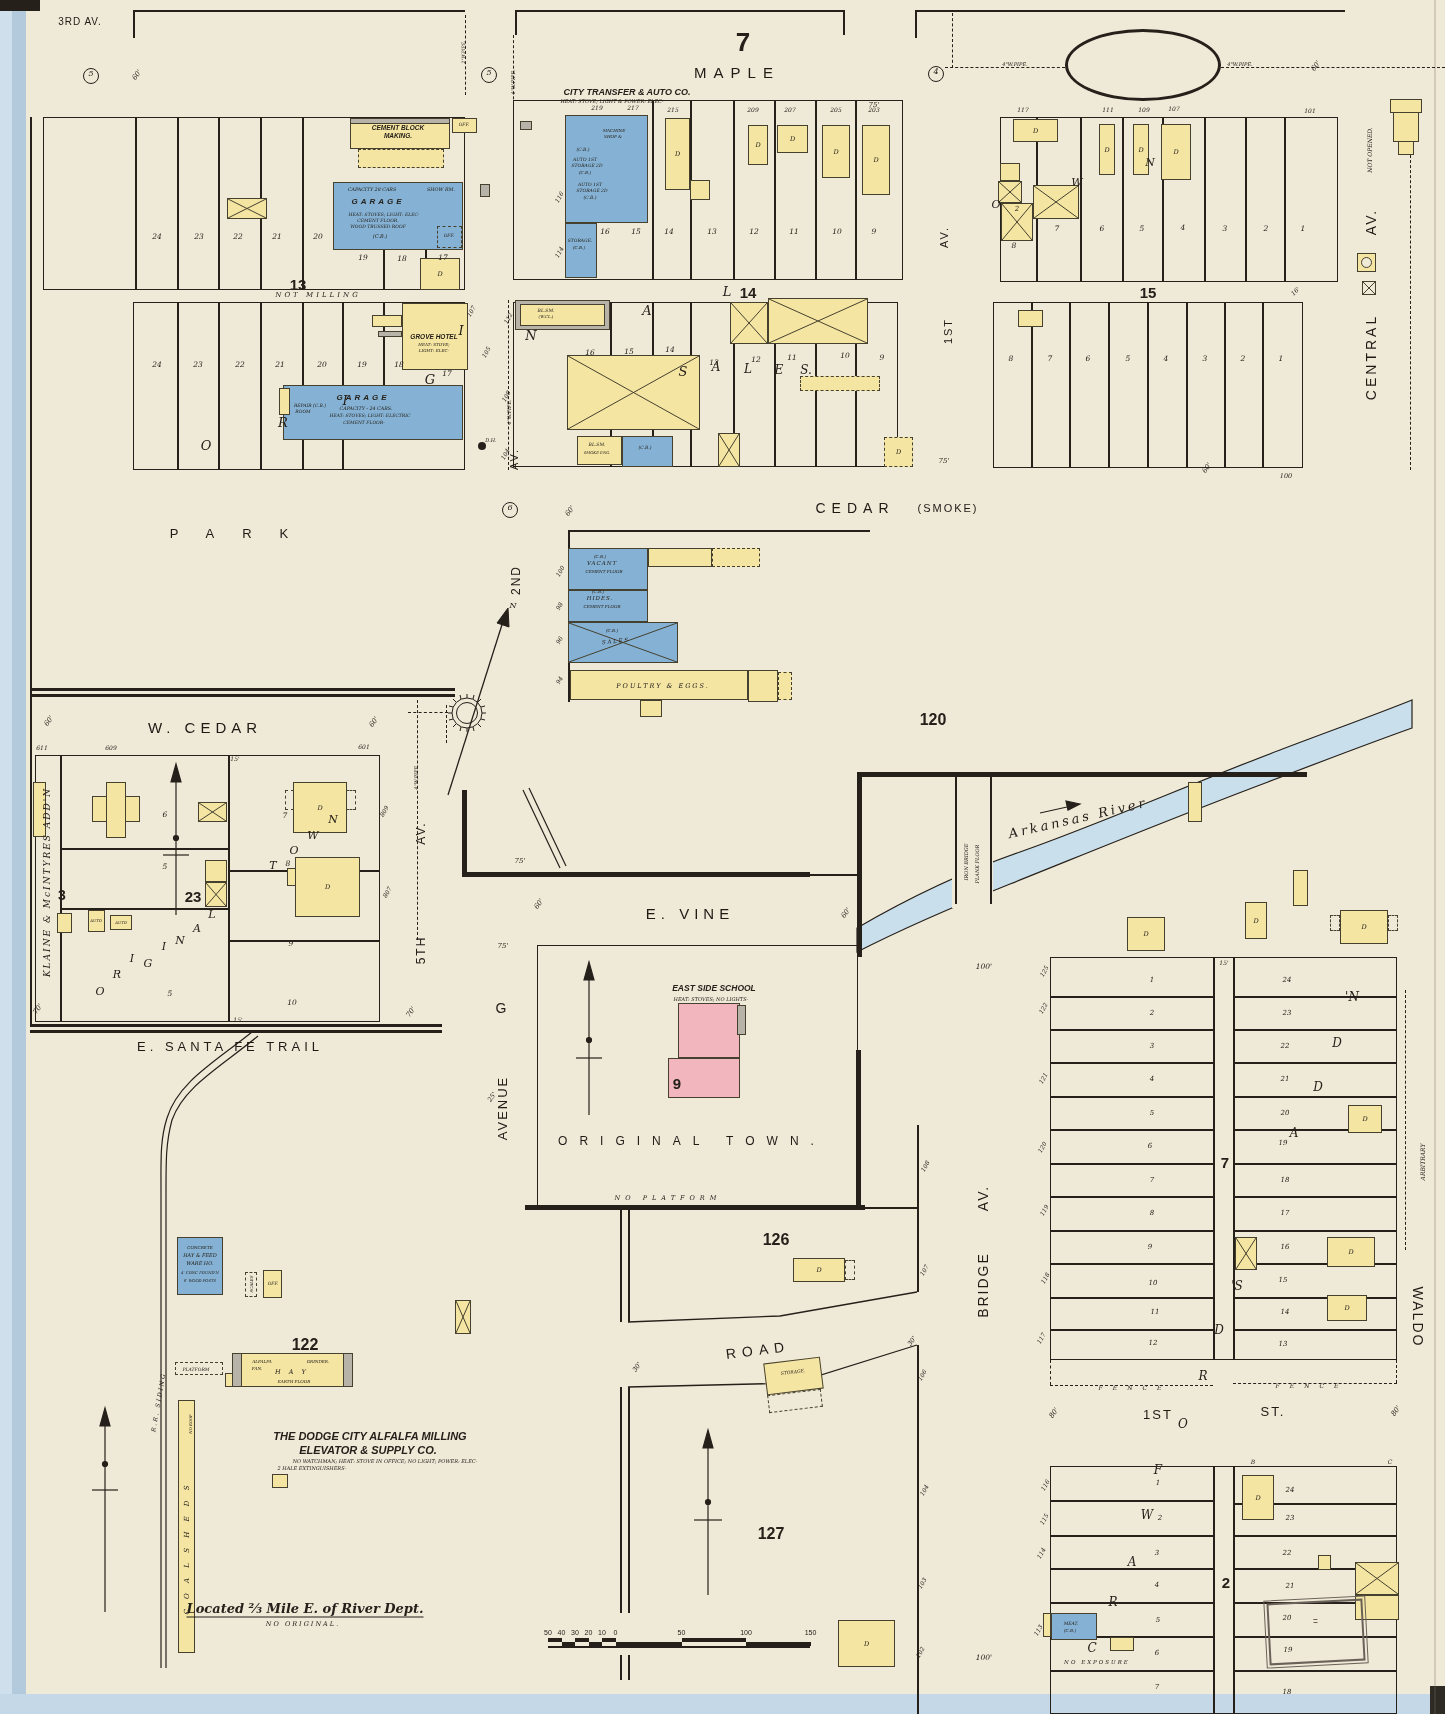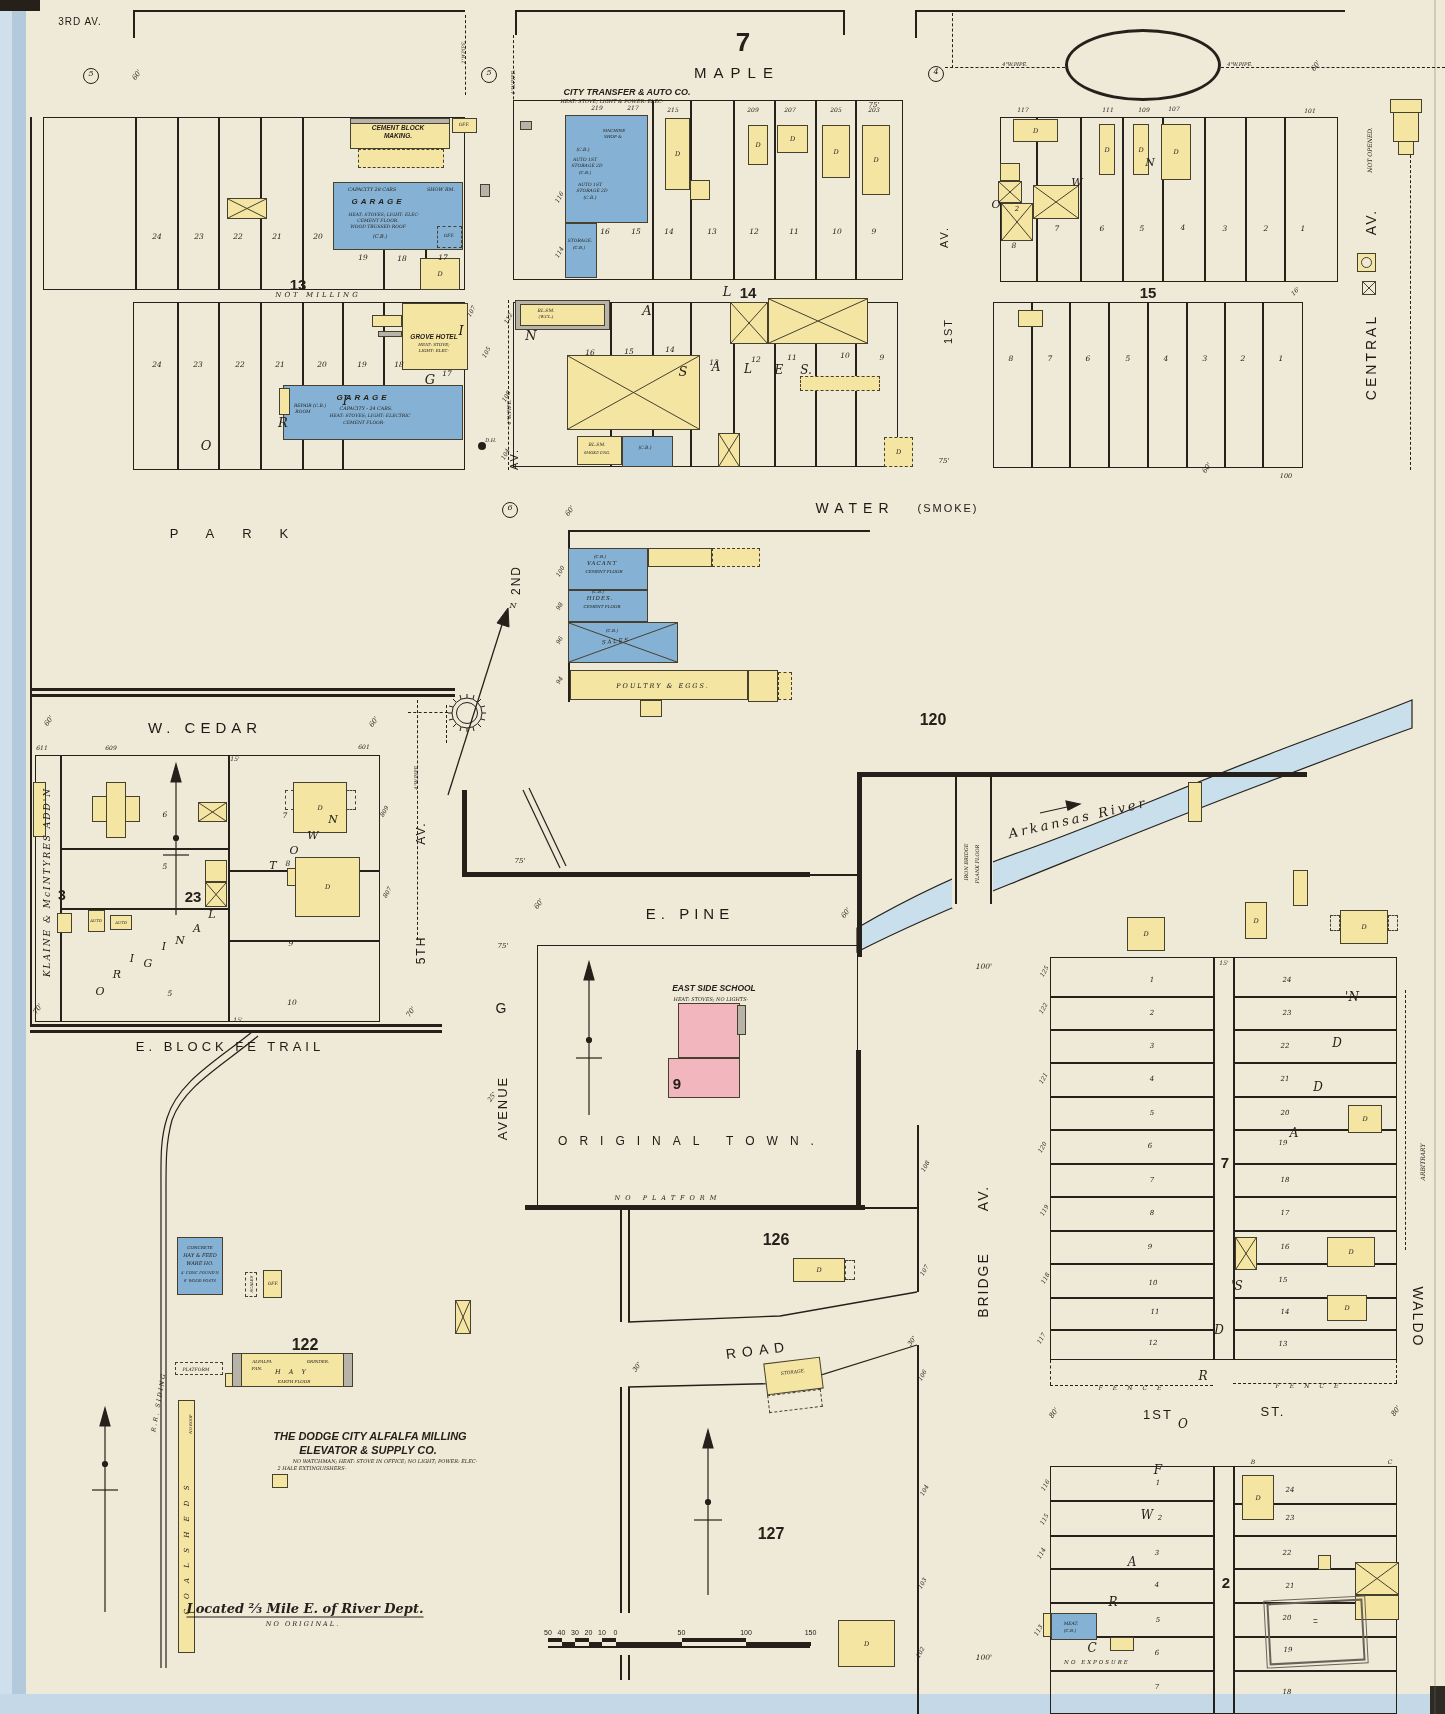--- a/index.html
+++ b/index.html
@@ -529,25 +529,25 @@
     <div class="bld cy" style="left: 1357px; top: 253px; width: 19px; height: 19px;">
       <span class="wellc"></span>
     </div>
     <div class="bld cn" style="left: 1362px; top: 281px; width: 14px; height: 14px;">
       <svg class="xm" viewBox="0 0 100 100" preserveAspectRatio="none">
         <path d="M0 0 100 100 M100 0 0 100" stroke="#46402f" fill="none" vector-effect="non-scaling-stroke"></path>
       </svg>
     </div>
     <div class="lbl st" style="left: 80px; top: 21px; font-size: 10px; letter-spacing: 1px; transform: translate(-50%, -50%);">3RD AV.</div>
     <div class="lbl st" style="left: 737px; top: 72px; font-size: 15px; letter-spacing: 7px; transform: translate(-50%, -50%);">MAPLE</div>
-    <div class="lbl st" style="left: 855px; top: 508px; font-size: 14px; letter-spacing: 6px; transform: translate(-50%, -50%);">WATER</div>
+    <div class="lbl st" style="left: 855px; top: 508px; font-size: 14px; letter-spacing: 6px; transform: translate(-50%, -50%);">CEDAR</div>
     <div class="lbl st" style="left: 948px; top: 508px; font-size: 11px; letter-spacing: 2px; transform: translate(-50%, -50%);">(SMOKE)</div>
     <div class="lbl st" style="left: 205px; top: 727px; font-size: 15px; letter-spacing: 5px; transform: translate(-50%, -50%);">W. CEDAR</div>
-    <div class="lbl st" style="left: 690px; top: 913px; font-size: 15px; letter-spacing: 5px; transform: translate(-50%, -50%);">E. PINE</div>
-    <div class="lbl st" style="left: 230px; top: 1046px; font-size: 13px; letter-spacing: 4px; transform: translate(-50%, -50%);">E. BLOCK FE TRAIL</div>
+    <div class="lbl st" style="left: 690px; top: 913px; font-size: 15px; letter-spacing: 5px; transform: translate(-50%, -50%);">E. VINE</div>
+    <div class="lbl st" style="left: 230px; top: 1046px; font-size: 13px; letter-spacing: 4px; transform: translate(-50%, -50%);">E. SANTA FE TRAIL</div>
     <div class="lbl st" style="left: 758px; top: 1350px; font-size: 14px; letter-spacing: 6px; transform: translate(-50%, -50%) rotate(-7deg);">ROAD</div>
     <div class="lbl st" style="left: 1158px; top: 1414px; font-size: 13px; letter-spacing: 2px; transform: translate(-50%, -50%);">1ST</div>
     <div class="lbl st" style="left: 1273px; top: 1411px; font-size: 13px; letter-spacing: 2px; transform: translate(-50%, -50%);">ST.</div>
     <div class="lbl st" style="left: 243px; top: 533px; font-size: 13px; letter-spacing: 28px; transform: translate(-50%, -50%);">PARK</div>
     <div class="lbl st" style="left: 692px; top: 1141px; font-size: 12px; letter-spacing: 12px; transform: translate(-50%, -50%);">ORIGINAL TOWN.</div>
     <div class="lbl note" style="left: 668px; top: 1198px; font-size: 6.5px; letter-spacing: 5px; transform: translate(-50%, -50%);">NO PLATFORM</div>
     <div class="lbl note" style="left: 318px; top: 295px; font-size: 7px; letter-spacing: 3px; transform: translate(-50%, -50%);">NOT MILLING</div>
     <div class="lbl st" style="left: 516px; top: 580px; font-size: 12px; transform: translate(-50%, -50%) rotate(-90deg);">2ND</div>
     <div class="lbl st" style="left: 514px; top: 459px; font-size: 11px; transform: translate(-50%, -50%) rotate(-90deg);">AV.</div>
     <div class="lbl st" style="left: 948px; top: 331px; font-size: 11px; transform: translate(-50%, -50%) rotate(-90deg);">1ST</div>

